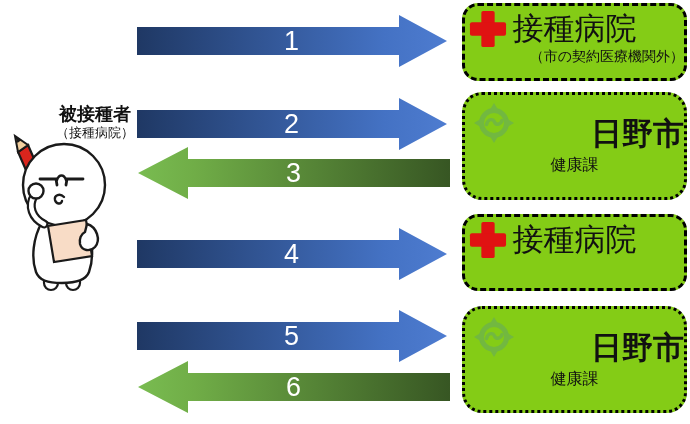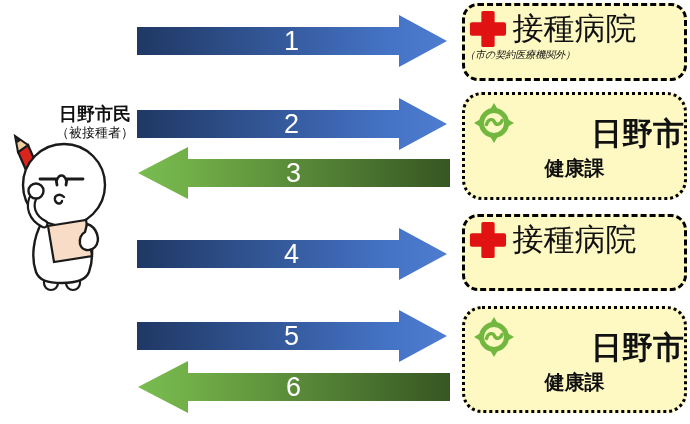--- a/index.html
+++ b/index.html
@@ -10,30 +10,30 @@
   .defs-holder{position:absolute;width:0;height:0;overflow:hidden;}
   
   .arrow{position:absolute;}
   .arrow svg{display:block;}
   .arrow-num{
     position:absolute;left:0;top:0;right:0;bottom:0;
     display:flex;align-items:center;justify-content:center;
     font-size:27px;letter-spacing:1px;color:#fff;font-weight:400;
   }
   
-  .box{position:absolute;width:225px;box-sizing:border-box;background:#fef9c3;}
+  .box{position:absolute;width:225px;box-sizing:border-box;background:#84cc16;}
   .box.dashed{border:3.5px dashed #000;border-radius:16px;}
   .box.dotted{border:3px dotted #000;border-radius:20px;}
   .box-icon{position:absolute;}
   .box-icon.cross{left:4px;top:4px;width:38px;height:38px;}
   .box-icon.hino{left:9px;top:8px;width:40px;height:40px;}
   .hosp-title{margin-top:6px;text-align:center;font-size:31px;font-weight:500;line-height:1.1;white-space:nowrap;}
-  .hosp-subtitle{text-align:left;font-size:10px;margin-top:2px;white-space:nowrap;font-style:italic;}
+  .hosp-subtitle{text-align:right;font-size:14px;margin-top:2px;white-space:nowrap;}
   .hino-title{margin-top:23px;text-align:right;font-size:31px;font-weight:700;line-height:1.05;white-space:nowrap;}
-  .hino-subtitle{text-align:center;font-size:20px;font-weight:700;margin-top:4px;white-space:nowrap;}
+  .hino-subtitle{text-align:center;font-size:16px;font-weight:400;margin-top:4px;white-space:nowrap;}
   
   .actor-label{position:absolute;left:40px;top:104px;width:110px;text-align:center;line-height:1.15;}
   .actor-title{font-size:18px;font-weight:600;}
   .actor-subtitle{font-size:13px;margin-top:1px;}
   .character{position:absolute;left:0px;top:130px;width:118px;height:165px;}
 </style>
 </head>
 <body>
 
 <div class="canvas">
@@ -47,22 +47,22 @@
       </linearGradient>
       <linearGradient id="greenGrad" x1="0" y1="0" x2="1" y2="0">
         <stop offset="0" stop-color="#79BC51"></stop>
         <stop offset="0.18" stop-color="#70AD47"></stop>
         <stop offset="1" stop-color="#375623"></stop>
       </linearGradient>
     </defs>
   </svg>
 
   <div class="actor-label">
-    <div class="actor-title">日野市民</div>
-    <div class="actor-subtitle">（被接種者）</div>
+    <div class="actor-title">被接種者</div>
+    <div class="actor-subtitle">（接種病院）</div>
   </div>
 
   <svg class="character" viewBox="0 0 118 165">
 
     <g>
       <polygon points="18,22 28,15 46,56 36,63" stroke-width="2.2" stroke="#1a1a1a" fill="#D9251D"></polygon>
       <polygon points="18,22 28,15 15,6" stroke-width="2" stroke="#1a1a1a" fill="#F2CF9E"></polygon>
       <polygon points="15,6 21.5,10 17.5,13" fill="#1a1a1a"></polygon>
     </g>
 

